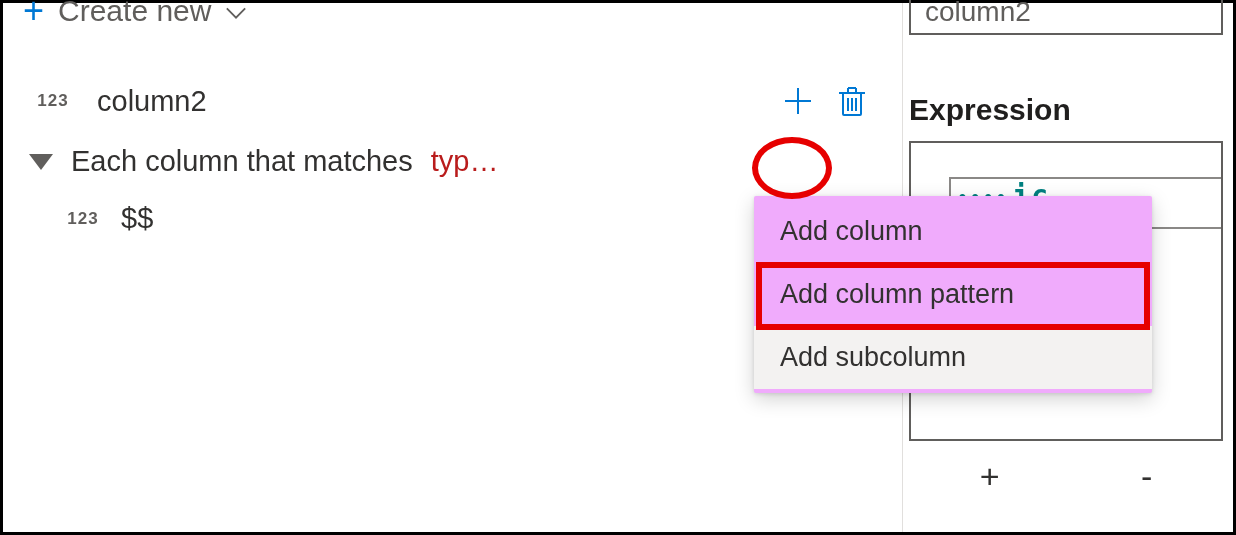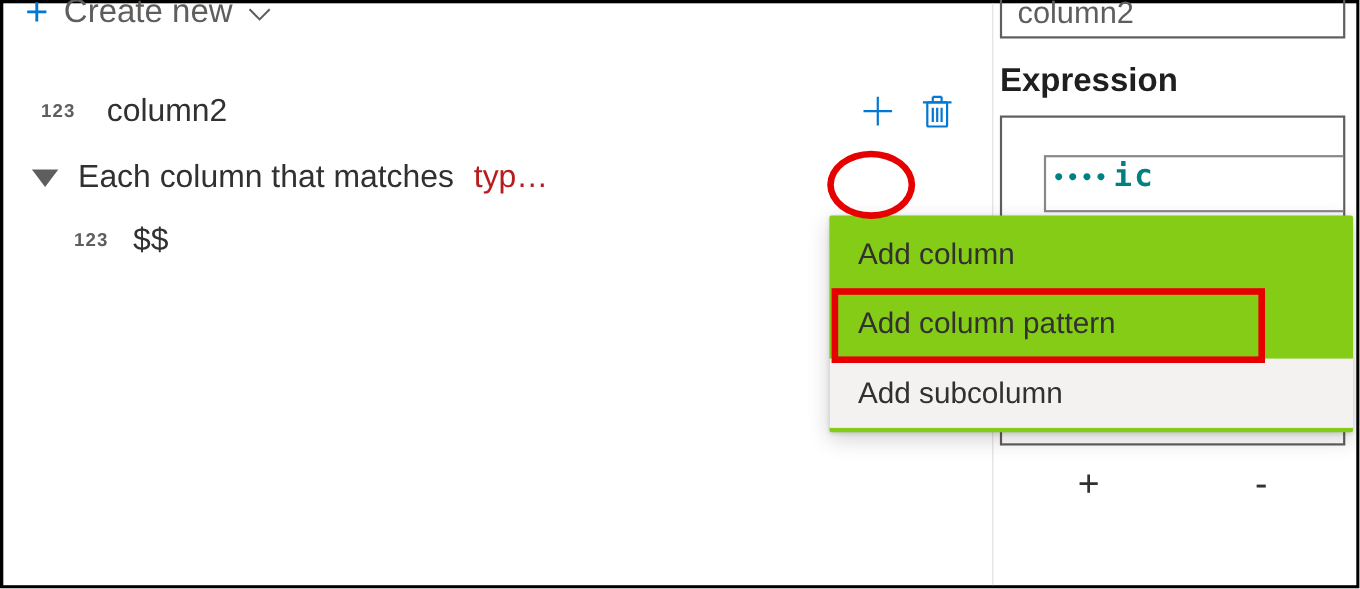--- a/index.html
+++ b/index.html
@@ -144,22 +144,22 @@
       padding: 14px 24px 10px 60px;
     }
     .sub-row .type-badge { width: 40px;}
     .sub-row .col-name { font-size: 29px; }
 
     
     .dropdown {
       position: absolute;
       left: 754px;
       top: 196px;
-      width: 476px;
-      background: #84cc16;
+      width: 398px;
+      background: #f0abfc;
       border-radius: 2px;
       box-shadow: 0 6px 20px rgba(0,0,0,0.18), 0 1px 4px rgba(0,0,0,0.12);
       z-index: 20;
       padding: 4px 0;
     }
     .dropdown-item {
       padding: 16px 26px;
       font-size: 27px;
       color: #323130;
       cursor: pointer;
@@ -184,21 +184,21 @@
       border: 2px solid #605e5c;
       padding: 4px 14px 8px 14px;
       height: 42px;
       font-size: 28px;
       color: #605e5c;
       overflow:hidden;
       display:flex;
       align-items:center;
     }
     .section-title {
-      margin-top: 22px;
+      margin-top: 58px;
       font-size: 30px;
       font-weight: 600;
       color: #201f1e;
     }
     .expr-box {
       margin-top: 14px;
       border: 2px solid #605e5c;
       height: 300px;
       padding: 14px;
       position: relative;

